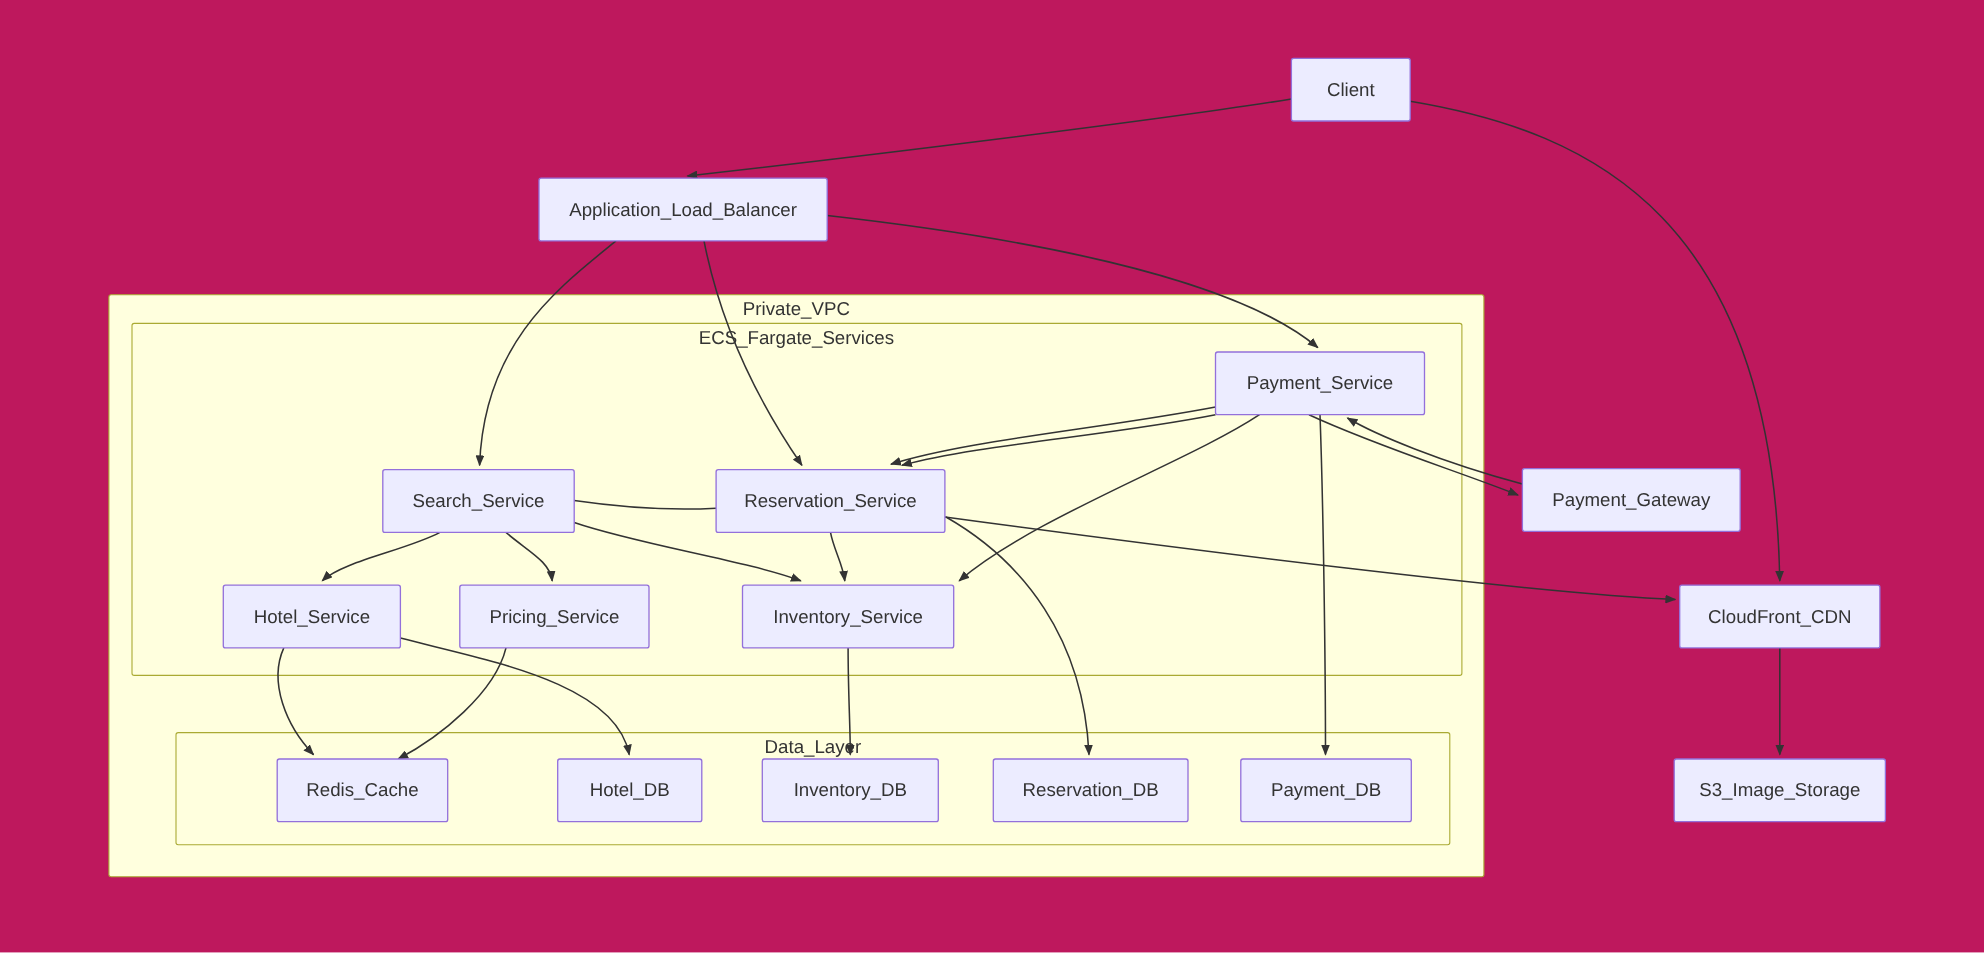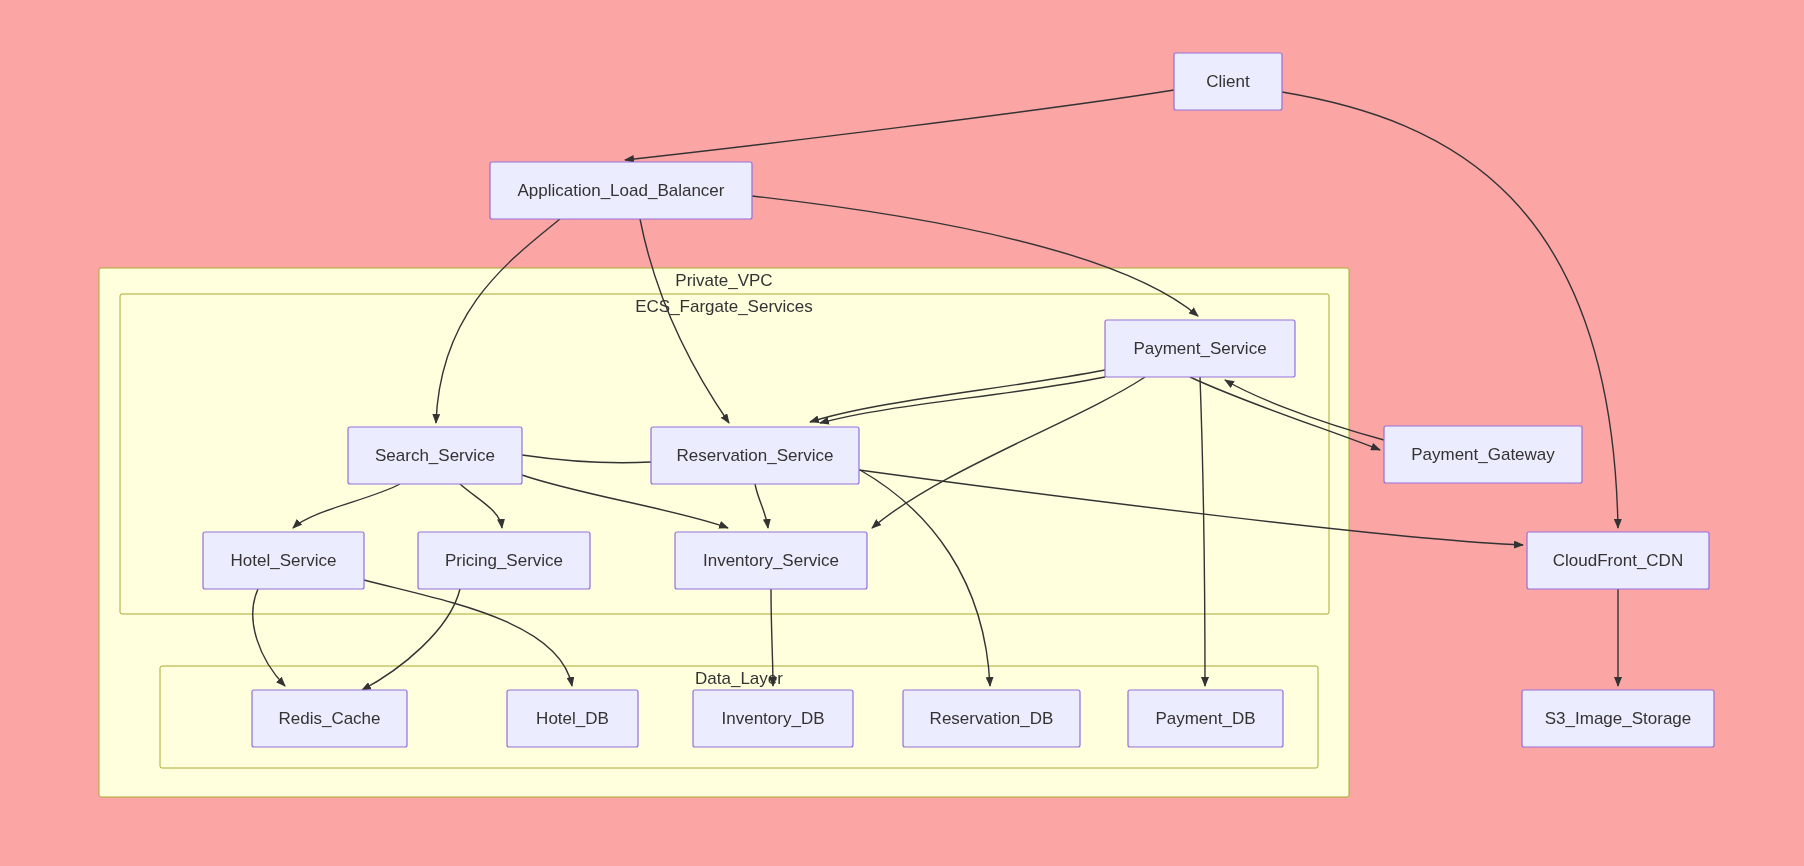--- a/index.html
+++ b/index.html
@@ -7,21 +7,21 @@
     padding: 0;
     background: #ffffff;
   }
   body {
     font-family: "Liberation Sans", sans-serif;
   }
   #diagram-root {
     position: relative;
     width: 1804px;
     height: 866px;
-    background: #fca5a5;
+    background: #be185d;
     overflow: hidden;
   }
   svg#diagram-svg {
     position: absolute;
     left: 0;
     top: 0;
     width: 1804px;
     height: 866px;
   }
   .cluster-rect {

